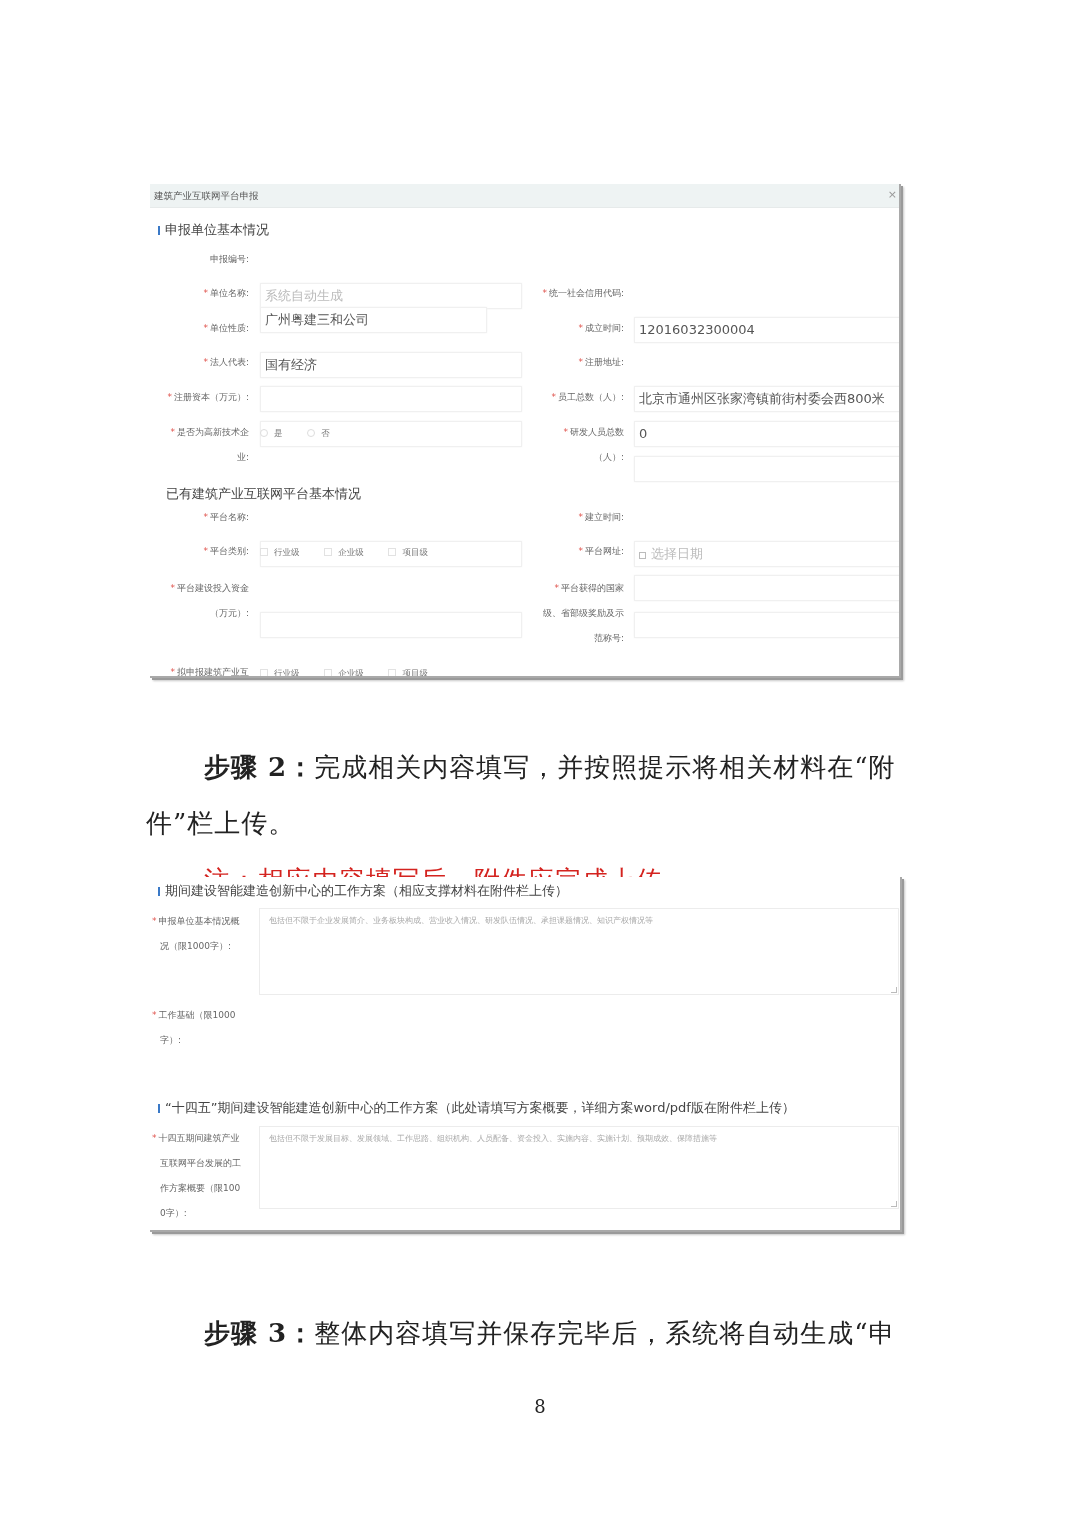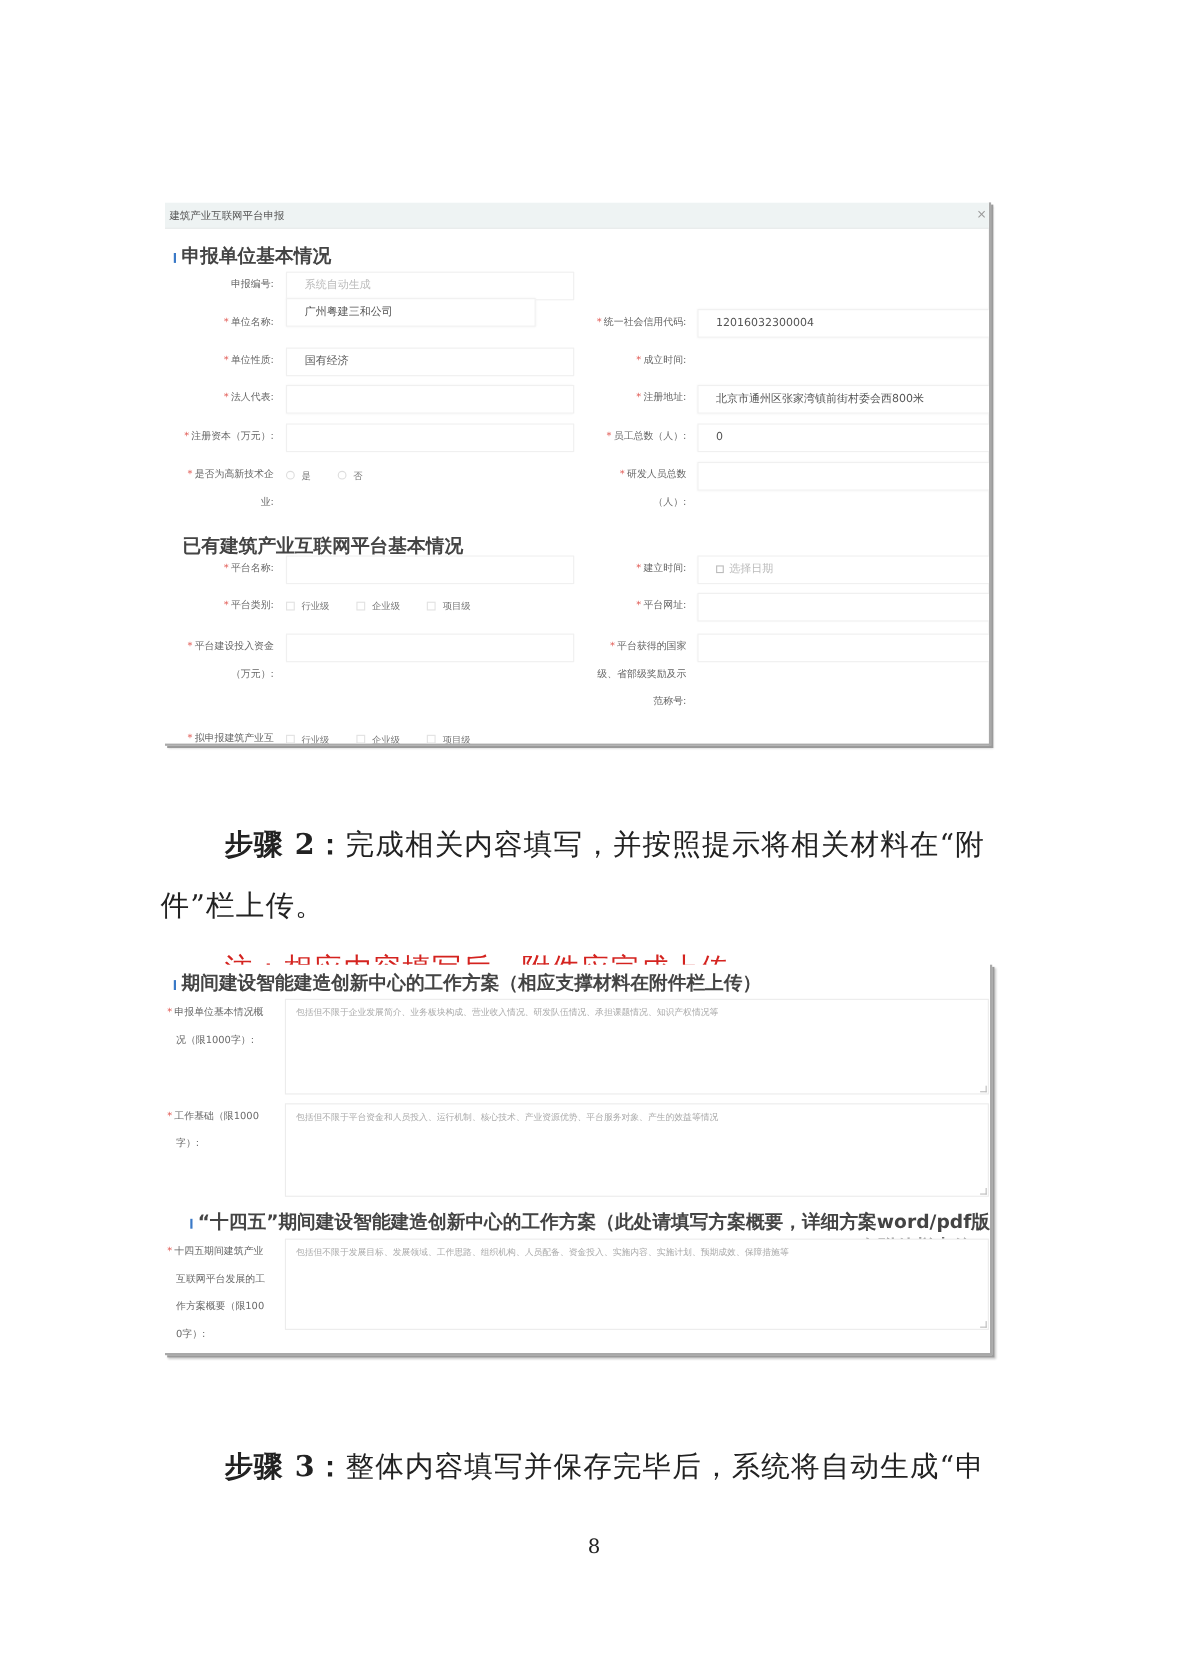--- a/index.html
+++ b/index.html
@@ -14,36 +14,36 @@
     border-right: 2px solid #a9a9a9; border-bottom: 2px solid #a9a9a9;
   }
   .dlg-header {
     position: absolute; left: 0; top: 0; right: 0; height: 24px;
     background: #eef3f3; border-bottom: 1px solid #e6eaea;
   }
   .dlg-title { position: absolute; left: 4px; top: 6px; font-size: 9.5px; color: #555; }
   .dlg-close { position: absolute; right: 2px; top: 4px; font-size: 11px; color: #999; }
 
   .sec-title {
-    position: absolute; font-size: 17px; font-weight: bold; color: #444; text-align: right;
+    position: absolute; font-size: 13px; font-weight: normal; color: #444;
   }
   .sec-title .bar {
     display: inline-block; width: 2px; height: 9px; background: #3a79c7;
     margin-right: 5px; vertical-align: -1px;
   }
 
   .lbl {
     position: absolute; font-size: 9px; color: #666; text-align: right; line-height: 25px;
     white-space: nowrap;
   }
   .lbl .req { color: #e0554f; margin-right: 2px; }
   .field {
     position: absolute; height: 26px; background: #fff;
     border: 1px solid #f0f0f0; box-shadow: 0 0 2px #f3f3f3;
-    font-size: 10px; color: #555; line-height: 24px; padding-left: 16px; white-space: nowrap; overflow: hidden;
+    font-size: 13px; color: #555; line-height: 24px; padding-left: 4px; white-space: nowrap; overflow: hidden; margin-top: 36px;
   }
   .field.ph { color: #bbb; }
   .cal { display: inline-block; width: 7px; height: 7px; border: 1px solid #bbb; margin-right: 5px; vertical-align: -1px; }
 
   .radio-group { position: absolute; font-size: 8.5px; color: #777; white-space: nowrap; line-height: 14px; }
   .radio-group .opt { display: inline-block; margin-right: 22px; }
   .circle { display: inline-block; width: 8px; height: 8px; border: 1px solid #ddd; border-radius: 50%; margin-right: 6px; vertical-align: -1px; }
   .sq { display: inline-block; width: 8px; height: 8px; border: 1px solid #e2e2e2; margin-right: 6px; vertical-align: -1px; }
 
   
@@ -167,24 +167,20 @@
 
   <div class="lbl2" style="left:2px;top:32px;"><span class="req">*</span><span>申报单位基本情况概</span></div>
   <div class="lbl2" style="left:10px;top:57px;">况（限1000字）:</div>
   <div class="ta" style="left:109px;top:31px;width:640px;height:87px;">
     <span>包括但不限于企业发展简介、业务板块构成、营业收入情况、研发队伍情况、承担课题情况、知识产权情况等</span>
     <span class="grip"></span>
   </div>
 
   <div class="lbl2" style="left:2px;top:126px;"><span class="req">*</span><span>工作基础（限1000</span></div>
   <div class="lbl2" style="left:10px;top:151px;">字）:</div>
-  <div class="ta" style="left:109px;top:126px;width:640px;height:85px;">
-    <span>包括但不限于平台资金和人员投入、运行机制、核心技术、产业资源优势、平台服务对象、产生的效益等情况</span>
-    <span class="grip"></span>
-  </div>
 
   <div class="sec-title" style="left:8px;top:222px;">
     <span class="bar"></span><span>“十四五”期间建设智能建造创新中心的工作方案（此处请填写方案概要，详细方案word/pdf版在附件栏上传）</span>
   </div>
 
   <div class="lbl2" style="left:2px;top:249px;"><span class="req">*</span><span>十四五期间建筑产业</span></div>
   <div class="lbl2" style="left:10px;top:274px;">互联网平台发展的工</div>
   <div class="lbl2" style="left:10px;top:299px;">作方案概要（限100</div>
   <div class="lbl2" style="left:10px;top:324px;">0字）:</div>
   <div class="ta" style="left:109px;top:249px;width:640px;height:83px;">

